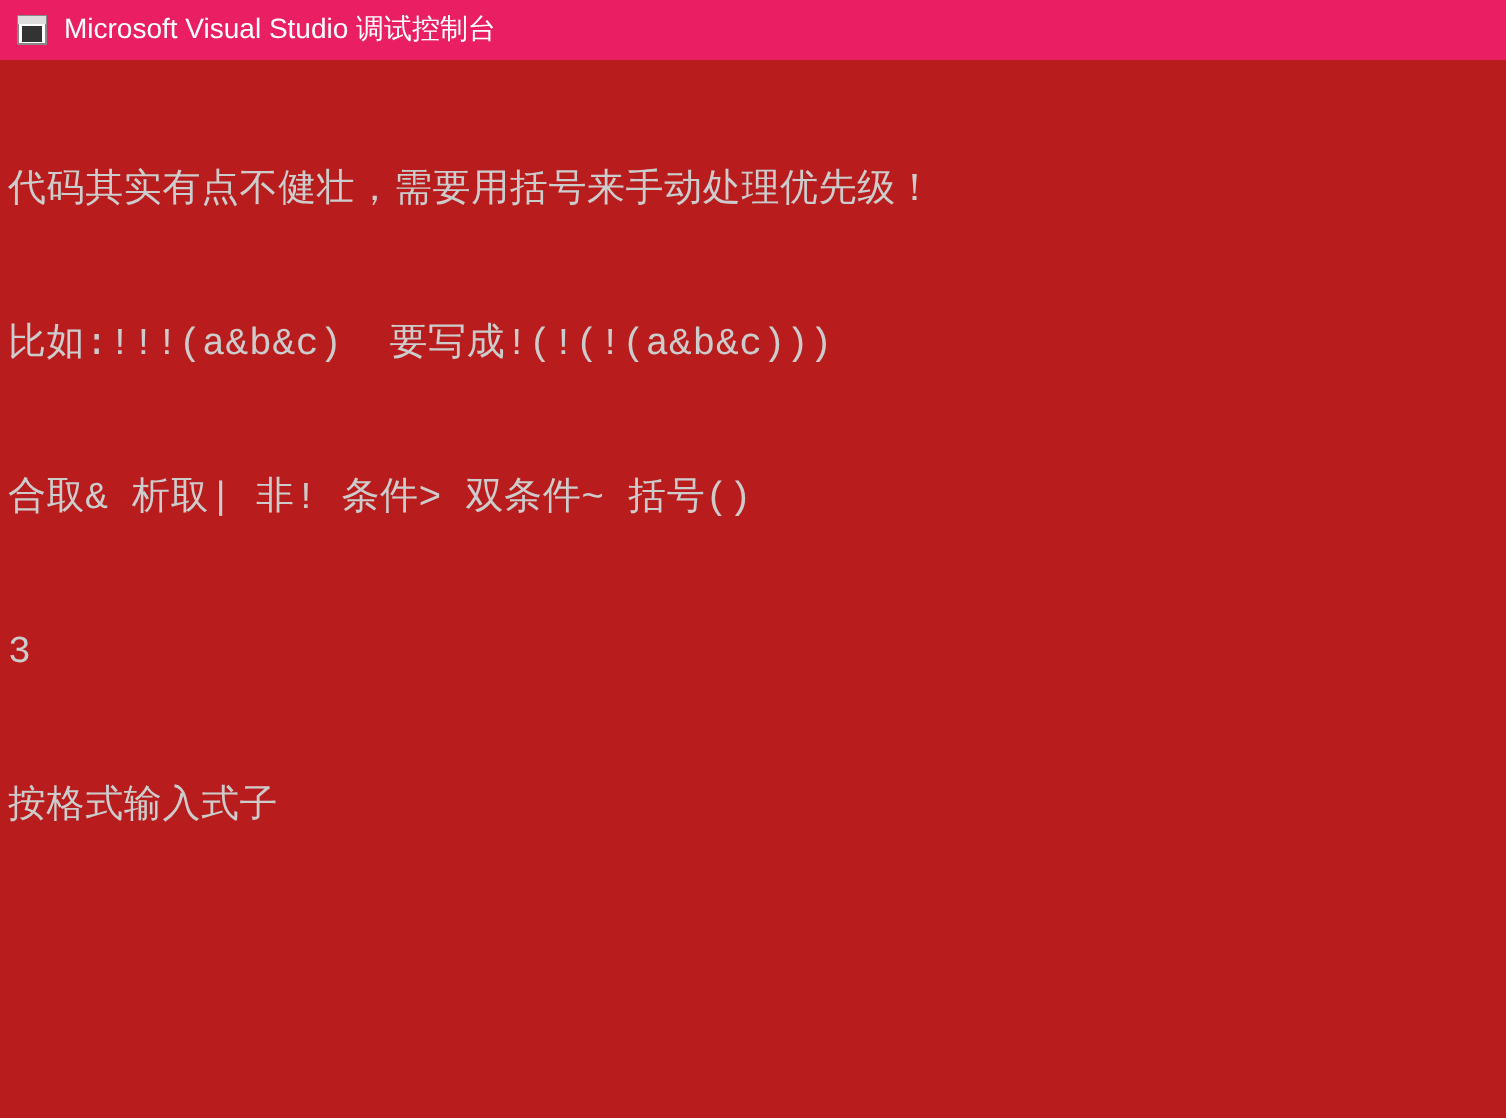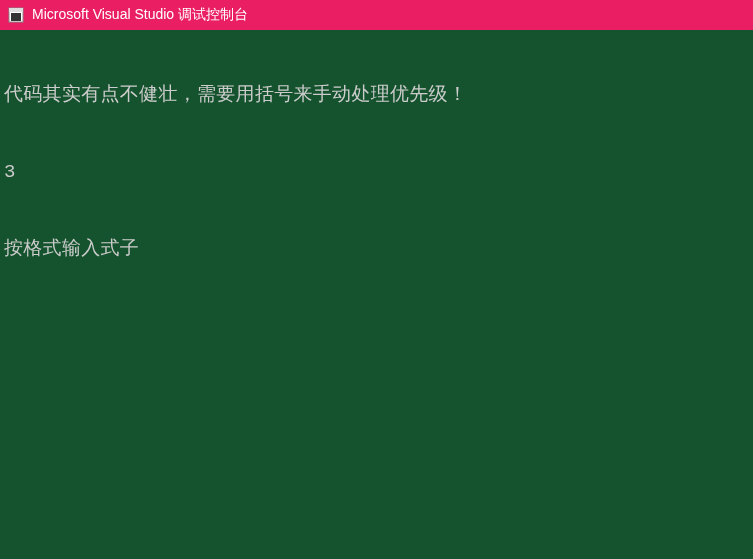--- a/index.html
+++ b/index.html
@@ -34,21 +34,21 @@
     }
     .title-icon svg {
       width: 16px;
       height: 16px;
     }
     .title-text {
       font-weight: 400;
       text-align: right;
     }
     .console-body {
-      background: #14532d;
+      background: #b91c1c;
       color: #cccccc;
       padding: 2px 4px;
       font-size: 19px;
       line-height: 1.35;
       white-space: pre;
       height: calc(559px - 30px);
       overflow: hidden;
       letter-spacing: 0.3px;
     }
     .console-line {
@@ -64,20 +64,22 @@
       <rect x="1" y="1" width="14" height="14" fill="#fff" stroke="#888" stroke-width="1"></rect>
       <rect x="1" y="1" width="14" height="4" fill="#ddd"></rect>
       <rect x="3" y="6" width="10" height="8" fill="#333"></rect>
     </svg>
   </span>
   <span class="title-text">Microsoft Visual Studio 调试控制台</span>
 </div>
 
 <div class="console-body">
   <div class="console-line">代码其实有点不健壮，需要用括号来手动处理优先级！</div>
+  <div class="console-line">比如:!!!(a&amp;b&amp;c)  要写成!(!(!(a&amp;b&amp;c)))</div>
+  <div class="console-line">合取&amp; 析取| 非! 条件&gt; 双条件~ 括号()</div>
   <div class="console-line">3</div>
   <div class="console-line">按格式输入式子</div>
   
   
   
   
   
   
   
   

